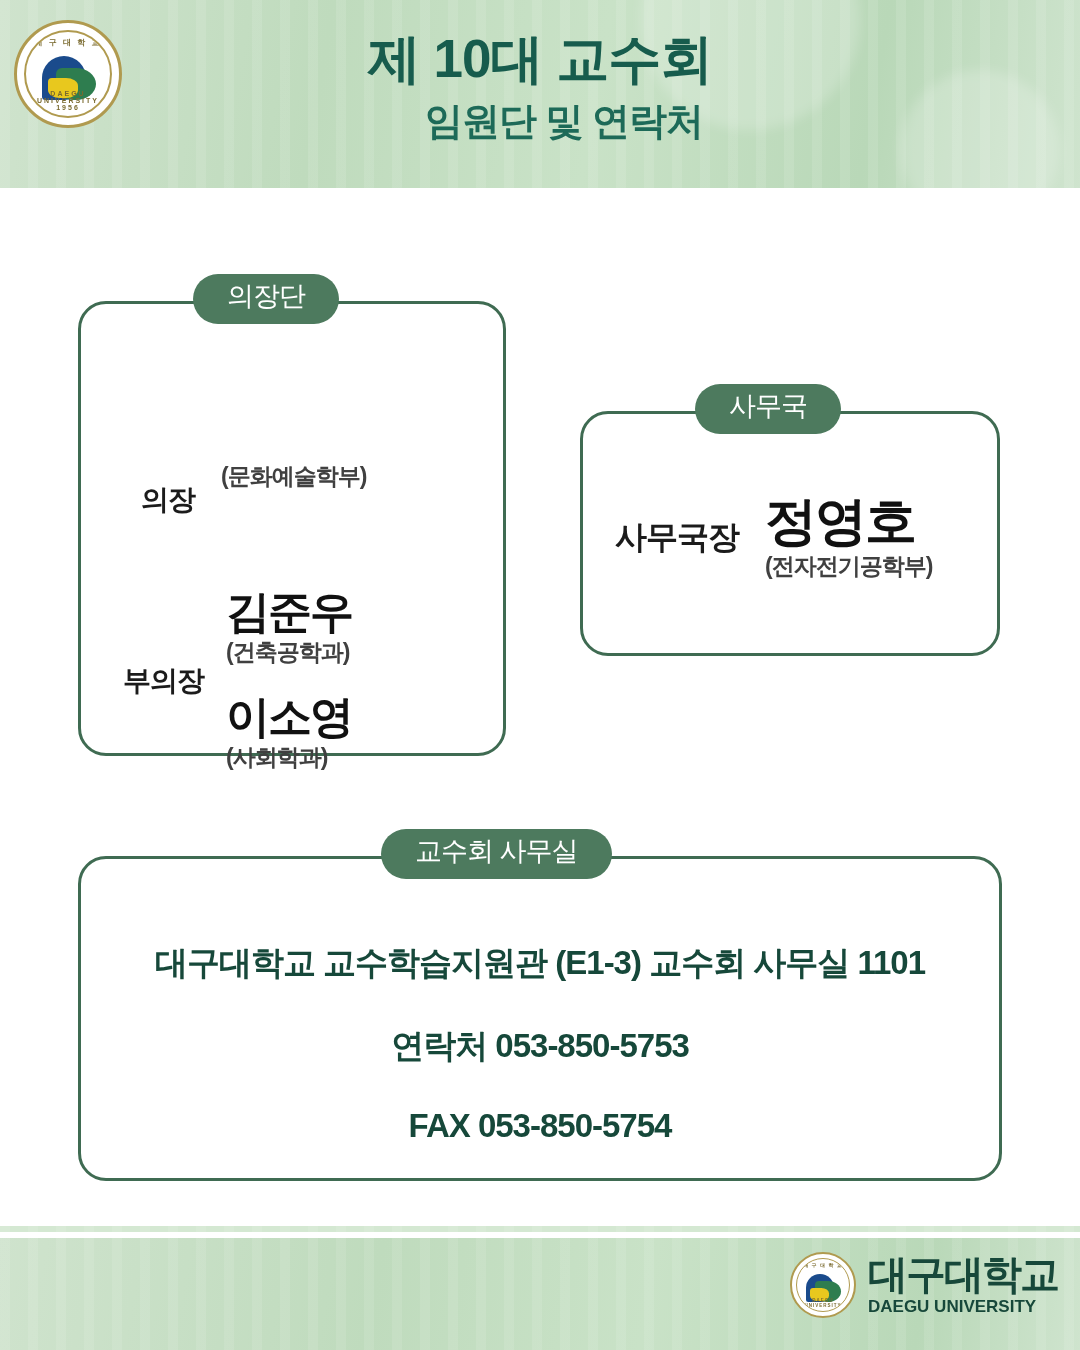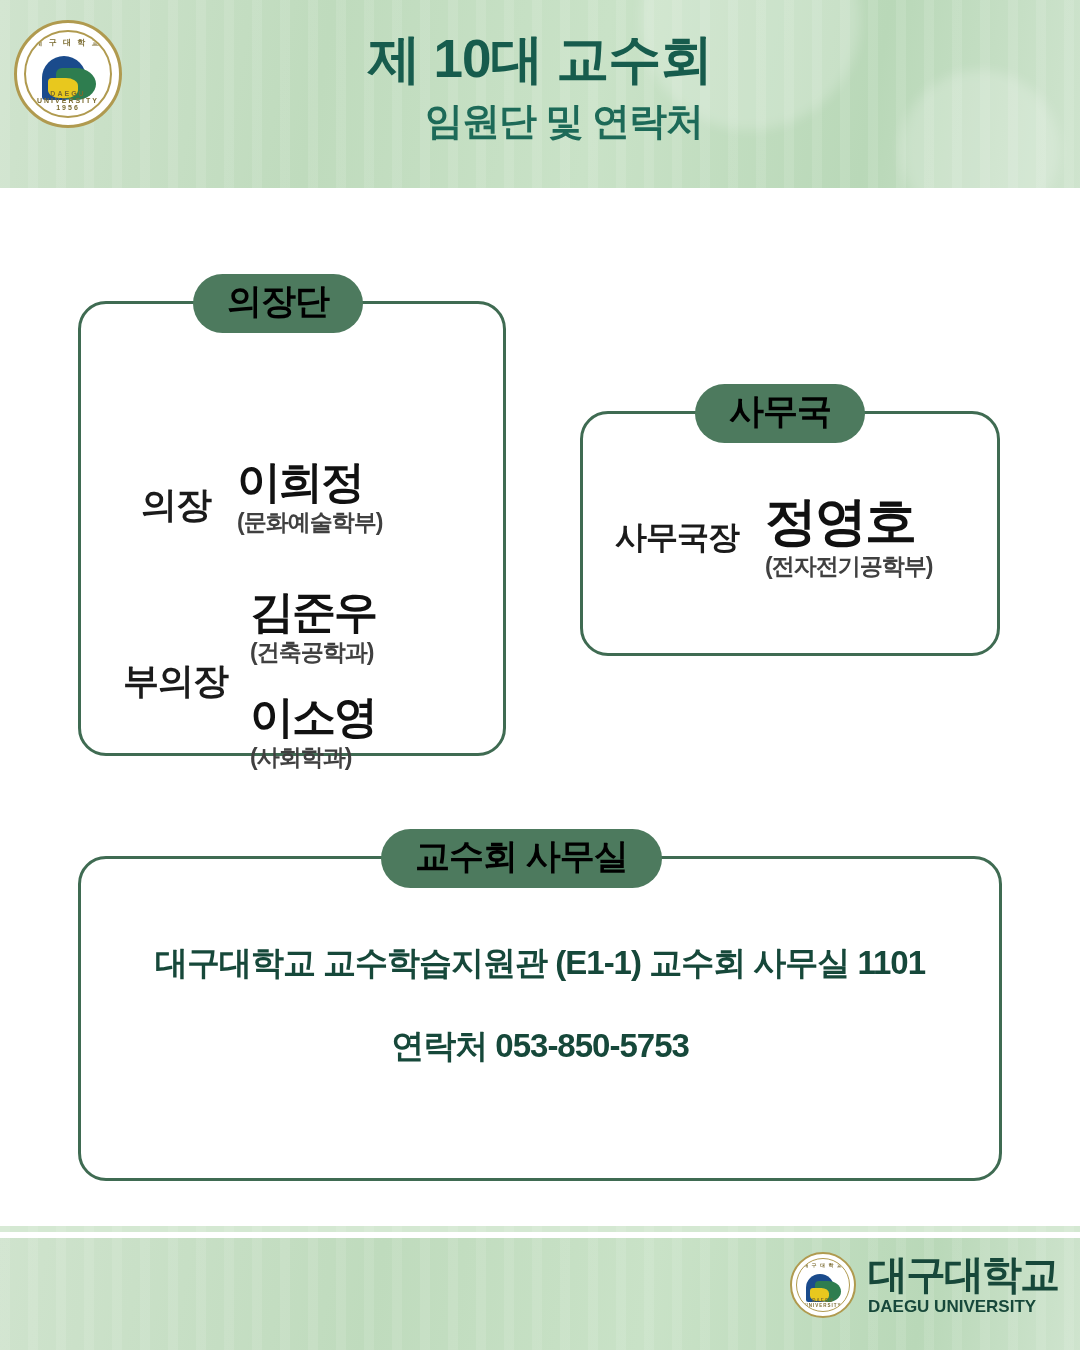--- a/index.html
+++ b/index.html
@@ -140,40 +140,40 @@
     position: absolute;
     border: 3px solid #3f6b52;
     border-radius: 28px;
     box-sizing: border-box;
     background: #ffffff;
   }
   .card-title {
     position: absolute;
     top: -30px;
     background: #4d7a5e;
-    color: #000000;
-    font-size: 35px;
-    font-weight: bold;
+    color: #ffffff;
+    font-size: 27px;
+    font-weight: normal;
     border-radius: 30px;
     padding: 8px 34px 12px 34px;
     white-space: nowrap;
     letter-spacing: -1px;
     line-height: 1.1;
   }
 
   
   #card-chair {
     left: 78px;
     top: 105px;
     width: 428px;
     height: 455px;
   }
   #card-chair .card-title { left: 112px; }
   .role {
-    font-size: 36px;
+    font-size: 28px;
     color: #1b1b1b;
     font-weight: bold;
     letter-spacing: -1px;
     white-space: nowrap;
   }
   .person-name {
     font-size: 44px;
     font-weight: bold;
     color: #111;
     letter-spacing: -2px;
@@ -379,21 +379,20 @@
 </div>
 
 <div class="content">
 
   <div class="card" id="card-chair">
     <div class="card-title">의장단</div>
 
     <div class="chair-block">
       <div class="role">의장</div>
       <div>
-        <div class="person-name">이희정</div>
         <div class="person-dept">(문화예술학부)</div>
       </div>
     </div>
 
     <div class="vice-block">
       <div class="role">부의장</div>
       <div class="vice-people">
         <div>
           <div class="person-name">김준우</div>
           <div class="person-dept">(건축공학과)</div>
@@ -413,22 +412,23 @@
       <div>
         <div class="person-name">정영호</div>
         <div class="person-dept">(전자전기공학부)</div>
       </div>
     </div>
   </div>
 
   <div class="card" id="card-room">
     <div class="card-title">교수회 사무실</div>
     <div class="room-lines">
-      <div class="room-line-main">대구대학교 교수학습지원관 (E1-1) 교수회 사무실 1101</div>
+      <div class="room-line-main">대구대학교 교수학습지원관 (E1-3) 교수회 사무실 1101</div>
       <div class="room-line">연락처 053-850-5753</div>
+      <div class="room-line">FAX 053-850-5754</div>
     </div>
   </div>
 
 </div>
 
 <div class="footer">
   <div class="footer-rule"></div>
   <div class="footer-rule2"></div>
   <div class="footer-stripes"></div>
 

